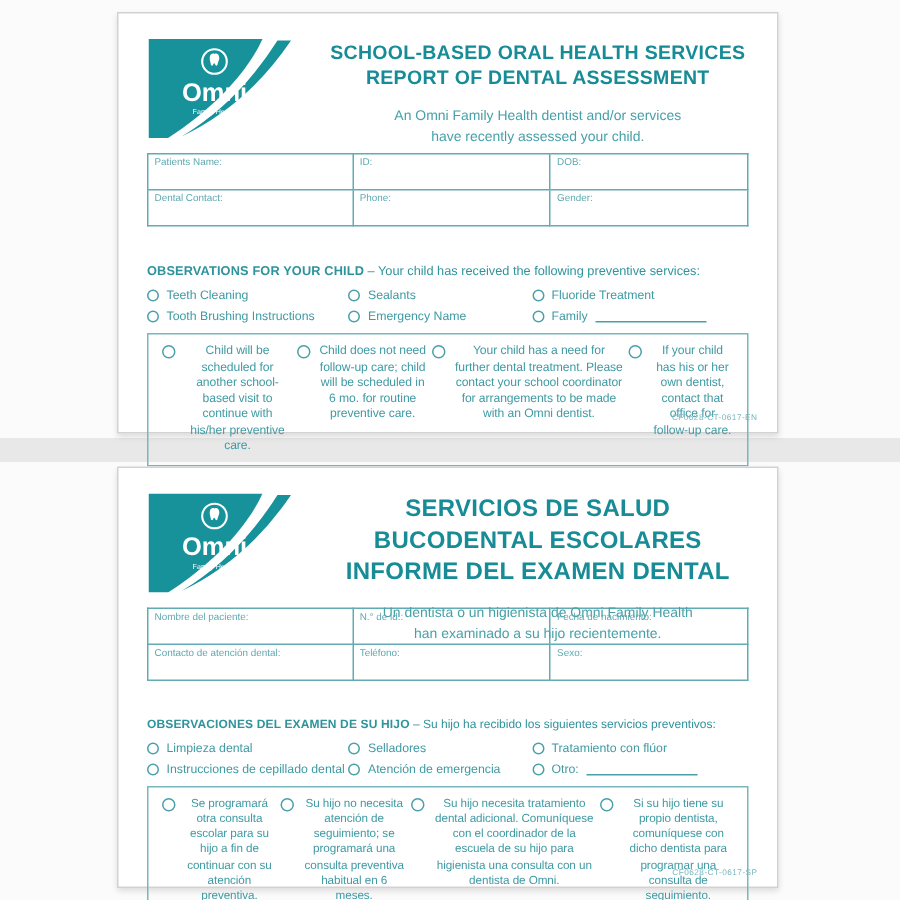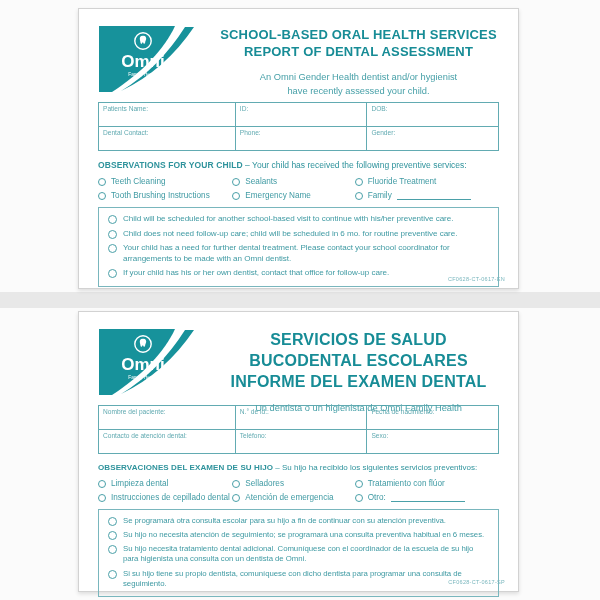--- a/index.html
+++ b/index.html
@@ -24,31 +24,31 @@
   .card-en .title{font-size:13px;}
   .card-es .title{font-size:16px;}
   .subtitle{margin-top:10px;font-size:9.3px;color:#47a0a8;line-height:1.5;}
 
   .content{padding:0 19px;}
   table.fields{width:100%;border-collapse:collapse;margin-top:10px;table-layout:fixed;}
   table.fields td{
     border:1px solid #62abb2;height:19px;vertical-align:top;
     padding:2px 4px;font-size:6.6px;color:#5fa9b0;
   }
-  .obs{margin-top:9px;color:#2f939c;white-space:nowrap;}
+  .obs{margin-top:24px;color:#2f939c;white-space:nowrap;}
   .obs b{letter-spacing:0.1px;}
   .card-en .obs{font-size:8.5px;}
   .card-es .obs{font-size:8px;}
 
   .services{display:grid;grid-template-columns:33.5% 30.5% 36%;row-gap:5px;margin-top:7px;}
   .svc{display:flex;align-items:center;gap:5px;font-size:8.2px;color:#3f9aa3;white-space:nowrap;}
   .circ{width:6px;height:6px;border:1px solid #4aa0a8;border-radius:50%;flex:0 0 auto;background:#fff;}
   .fill-line{display:inline-block;width:74px;border-bottom:1px solid #4aa0a8;height:7px;}
 
-  .optbox{margin-top:7px;border:1px solid #79b6bd;padding:6px 9px 7px;display:flex;flex-direction:column;gap:4px;}
+  .optbox{margin-top:7px;border:1px solid #79b6bd;padding:6px 9px 7px;display:flex;flex-direction:row;gap:4px;text-align:center;}
   .opt{display:flex;gap:6px;color:#3f9aa3;line-height:1.3;}
   .opt .circ{margin-top:1px;width:7px;height:7px;}
   .card-en .opt{font-size:8.1px;letter-spacing:-0.05px;}
   .card-es .opt{font-size:7.8px;letter-spacing:-0.05px;}
 
   .code{position:absolute;right:13px;bottom:6px;font-size:5.5px;color:#79b6bd;letter-spacing:0.3px;}
 </style>
 </head>
 <body>
 
@@ -65,21 +65,21 @@
         <text x="44" y="41" text-anchor="middle" fill="#ffffff" font-family="Liberation Sans, sans-serif" font-size="17" font-weight="bold">Omni</text>
         <text x="44" y="50" text-anchor="middle" fill="#ffffff" font-family="Liberation Sans, sans-serif" font-size="4.8">Family Health</text>
       </svg>
     </div>
     <div class="titles">
       <div class="title">
         <div>SCHOOL-BASED ORAL HEALTH SERVICES</div>
         <div>REPORT OF DENTAL ASSESSMENT</div>
       </div>
       <div class="subtitle">
-        <div>An Omni Gender Health dentist and/or hygienist</div>
+        <div>An Omni Family Health dentist and/or services</div>
         <div>have recently assessed your child.</div>
       </div>
     </div>
   </div>
 
   <div class="content">
     <table class="fields">
       <colgroup>
           <col style="width:34.2%">
           <col style="width:32.9%">
@@ -167,20 +167,21 @@
         <text x="44" y="50" text-anchor="middle" fill="#ffffff" font-family="Liberation Sans, sans-serif" font-size="4.8">Family Health</text>
       </svg>
     </div>
     <div class="titles">
       <div class="title">
         <div>SERVICIOS DE SALUD BUCODENTAL ESCOLARES</div>
         <div>INFORME DEL EXAMEN DENTAL</div>
       </div>
       <div class="subtitle">
         <div>Un dentista o un higienista de Omni Family Health</div>
+        <div>han examinado a su hijo recientemente.</div>
       </div>
     </div>
   </div>
 
   <div class="content">
     <table class="fields">
       <colgroup>
           <col style="width:34.2%">
           <col style="width:32.9%">
           <col style="width:32.9%">

